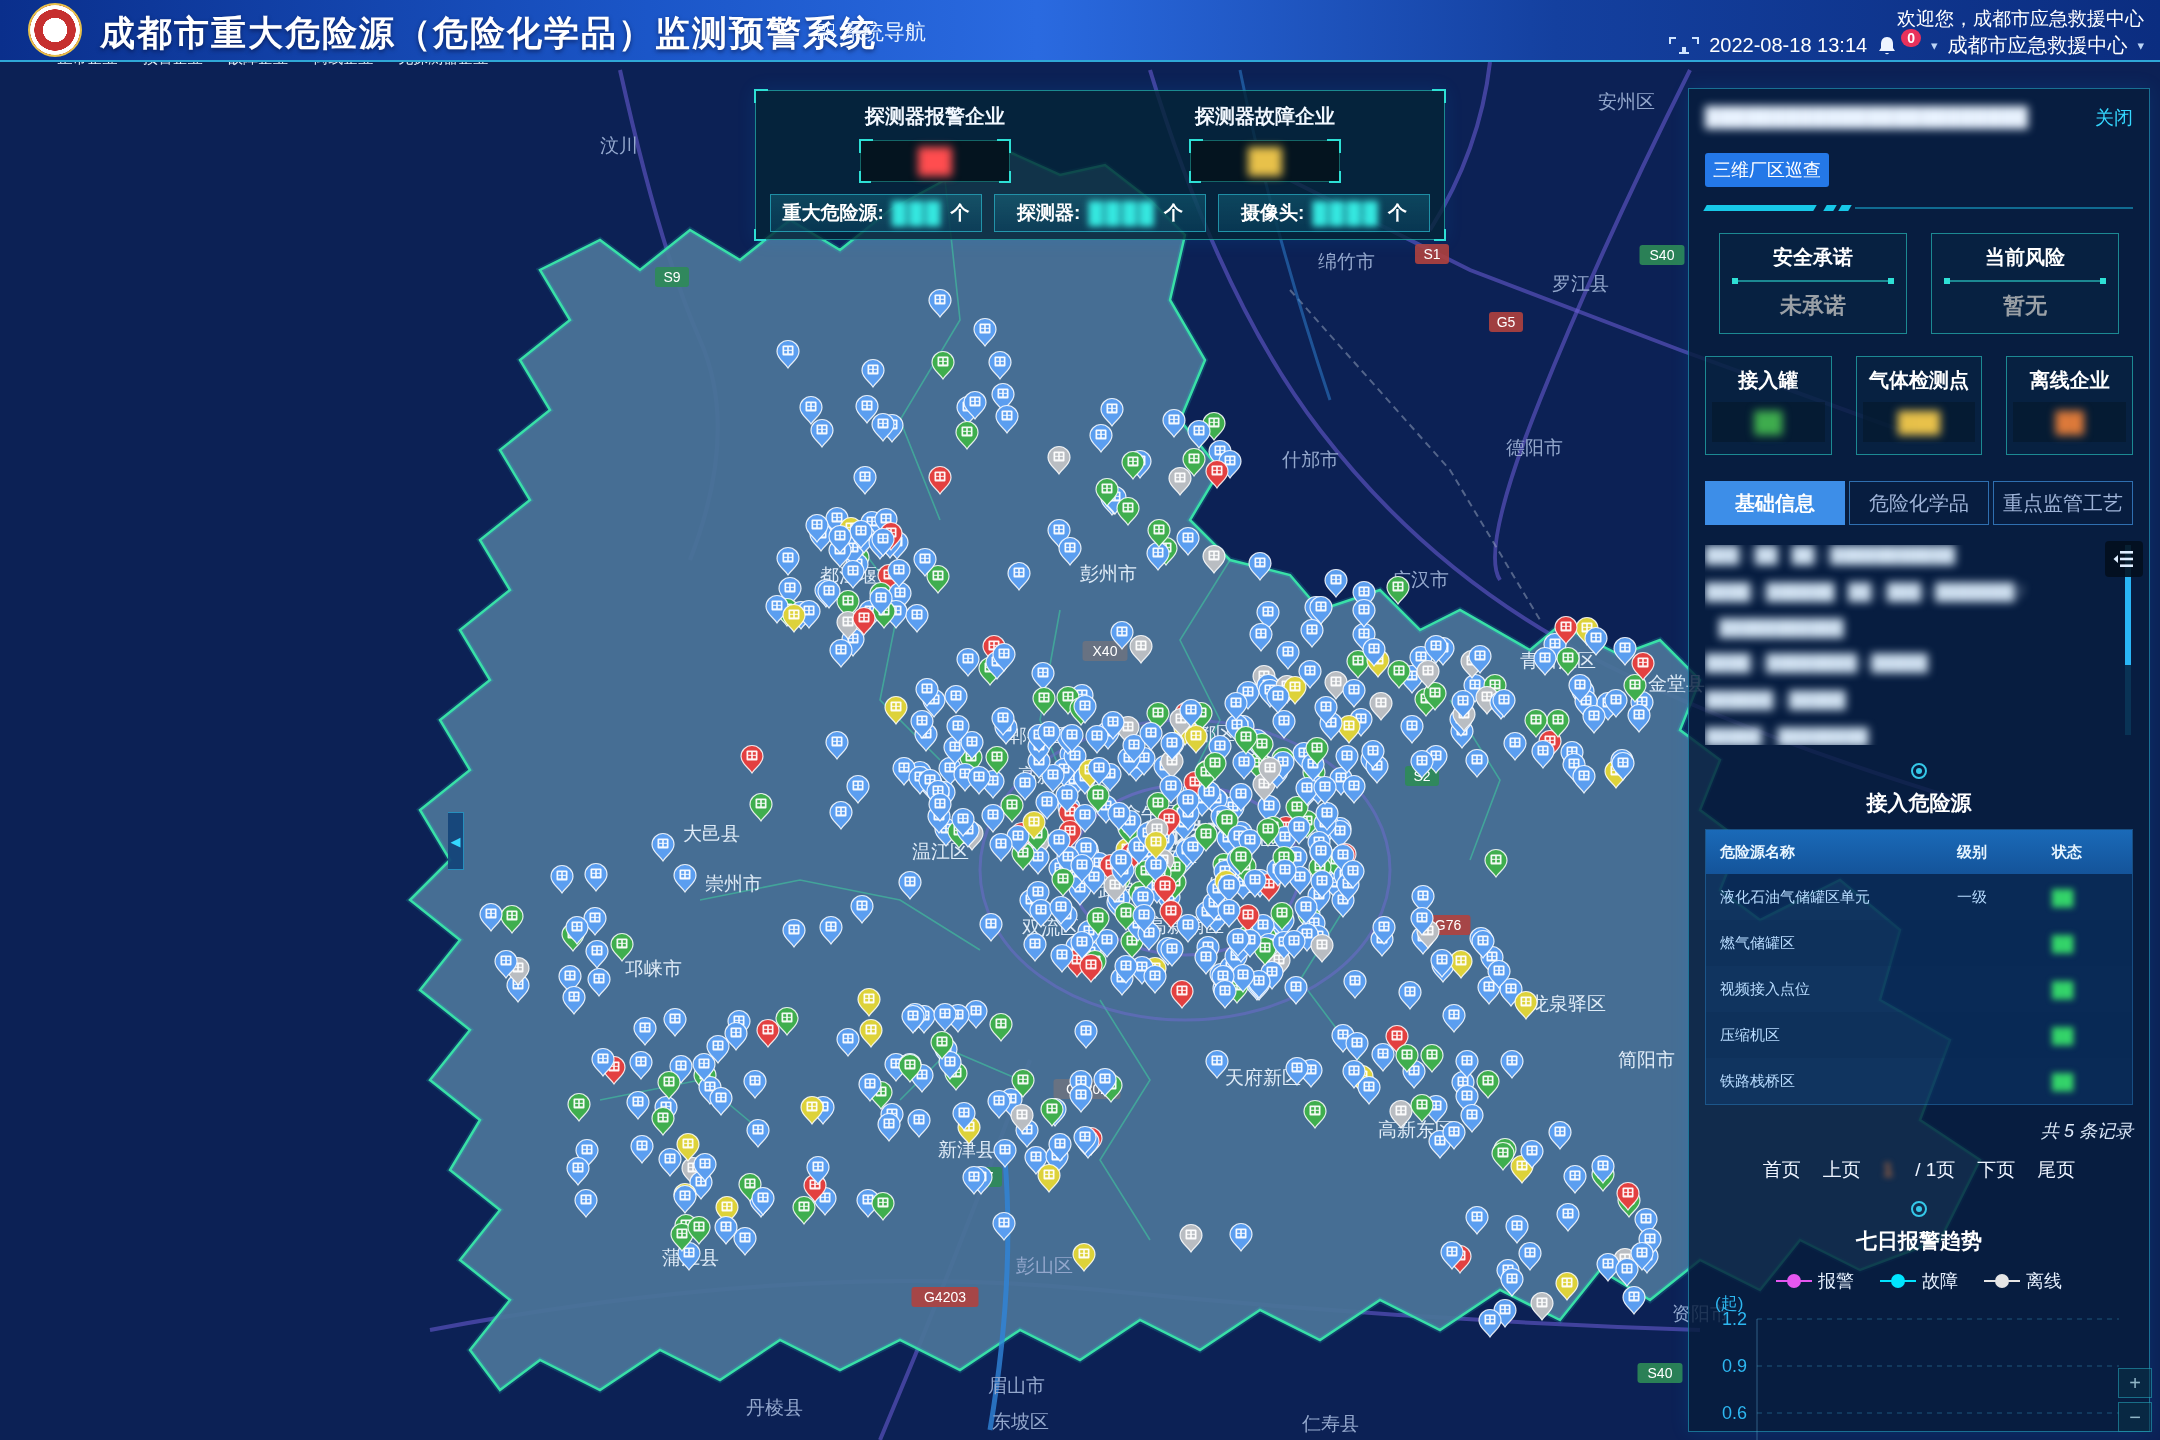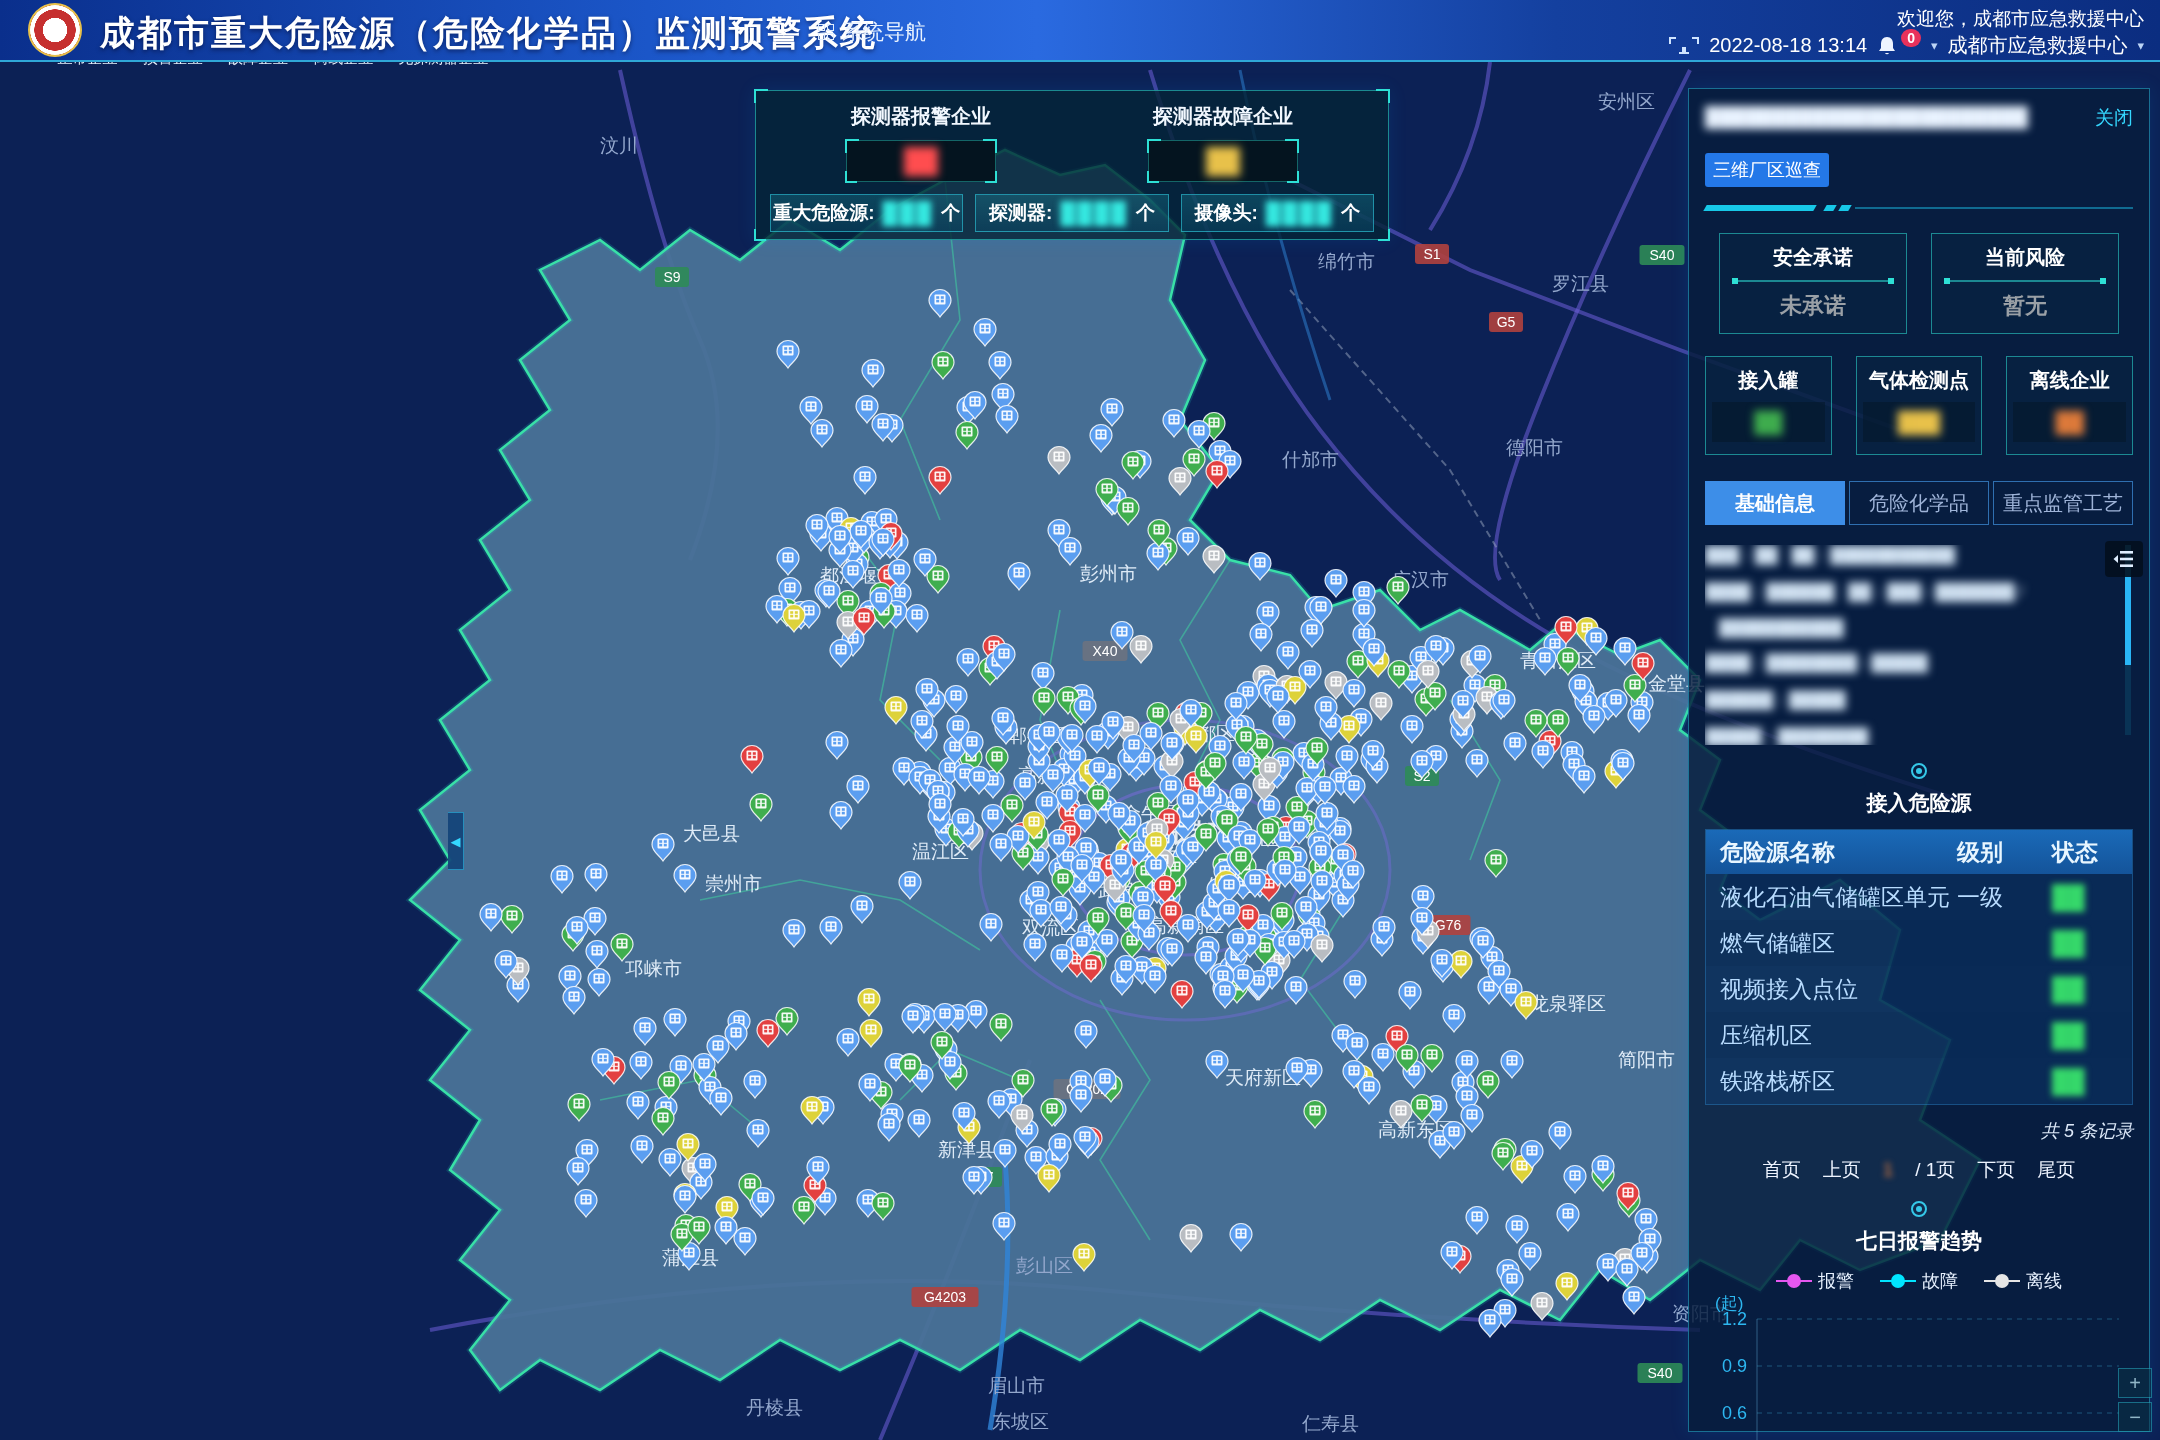--- a/index.html
+++ b/index.html
@@ -53,21 +53,21 @@
   .irow .val.orange{color:#ff8a3d;}
   .mini-ic{width:14px;height:14px;flex:0 0 14px;}
   #list-count{position:absolute;right:24px;bottom:54px;color:#cfe0f0;font-size:17px;}
   .pager{display:flex;align-items:center;justify-content:center;gap:22px;font-size:19px;color:#eef4ff;}
   #sb-pager{position:absolute;left:0;right:0;bottom:14px;}
   .pg-cur{color:#ff8a3d;}
   .pg-dim{color:#4272a8;}
   #sb-collapse{position:absolute;left:448px;top:812px;width:16px;height:58px;background:rgba(18,66,120,.9);border:1px solid rgba(53,216,255,.5);border-left:none;color:#35d8ff;font-size:13px;display:flex;align-items:center;justify-content:center;cursor:pointer;z-index:30;}
 
   
-  #stats{left:755px;top:90px;width:634px;height:150px;background:rgba(4,36,54,.8);border:1px solid rgba(46,224,213,.55);z-index:25;padding:12px 14px 10px;}
+  #stats{left:755px;top:90px;width:690px;height:150px;background:rgba(4,36,54,.8);border:1px solid rgba(46,224,213,.55);z-index:25;padding:12px 14px 10px;}
   .cornered:before,.cornered:after,.cornered .c3,.cornered .c4{content:"";position:absolute;width:12px;height:12px;border:2px solid #2ee0d5;}
   .cornered:before{left:-2px;top:-2px;border-right:none;border-bottom:none;}
   .cornered:after{right:-2px;top:-2px;border-left:none;border-bottom:none;}
   .cornered .c3{left:-2px;bottom:-2px;border-right:none;border-top:none;}
   .cornered .c4{right:-2px;bottom:-2px;border-left:none;border-top:none;}
   #stats-cards{display:flex;}
   .scard{flex:1;text-align:center;}
   .scard .t{color:#f2f8ff;font-size:20px;font-weight:bold;}
   .sval{margin:10px auto 0;width:150px;height:42px;background:#04141f;border:1px solid rgba(46,224,213,.4);position:relative;
     display:flex;align-items:center;justify-content:center;font-size:24px;font-weight:bold;}
@@ -116,21 +116,21 @@
   .inf-seg{white-space:nowrap;}
   #dt-scroll{position:absolute;right:2px;top:0;width:6px;height:190px;background:rgba(10,58,90,.8);}
   #dt-thumb{width:6px;height:120px;background:#29b6f6;}
   #dt-side-btn{position:absolute;right:6px;top:452px;width:38px;height:36px;background:rgba(3,16,30,.9);border-radius:4px;display:flex;align-items:center;justify-content:center;cursor:pointer;}
 
   .sec-head{display:flex;align-items:center;gap:10px;color:#fff;font-size:21px;font-weight:bold;margin-top:18px;flex-direction:column;}
   .radio-ic{width:16px;height:16px;border:2px solid #35c8e8;border-radius:50%;position:relative;}
   .radio-ic:before{content:"";position:absolute;left:3px;top:3px;width:6px;height:6px;border-radius:50%;background:#35c8e8;}
 
   #hz-table{margin-top:12px;border:1px solid rgba(40,130,200,.5);}
-  .hz-row{display:flex;height:46px;align-items:center;font-size:23px;color:#b8dcff;}
+  .hz-row{display:flex;height:46px;align-items:center;font-size:15px;color:#b8dcff;}
   .hz-row.hdr{height:44px;background:linear-gradient(180deg,#1a6ab8,#14549a);color:#e8f6ff;font-weight:bold;}
   .hz-c1{flex:1;padding-left:14px;} .hz-c2{width:95px;} .hz-c3{width:80px;}
   .hz-row:nth-child(even):not(.hdr){background:rgba(16,74,140,.30);}
   .hz-row:nth-child(odd):not(.hdr){background:rgba(10,58,110,.45);}
   .hz-status{color:#35d86a;font-weight:bold;}
   #hz-count{text-align:right;color:#dce8f8;font-size:18px;margin-top:14px;font-style:italic;}
   #dt-pager{margin-top:14px;}
 
   #trend-legend{display:flex;justify-content:center;gap:26px;margin-top:14px;color:#e8f2ff;font-size:18px;}
   .tl-item{display:flex;align-items:center;gap:6px;}

